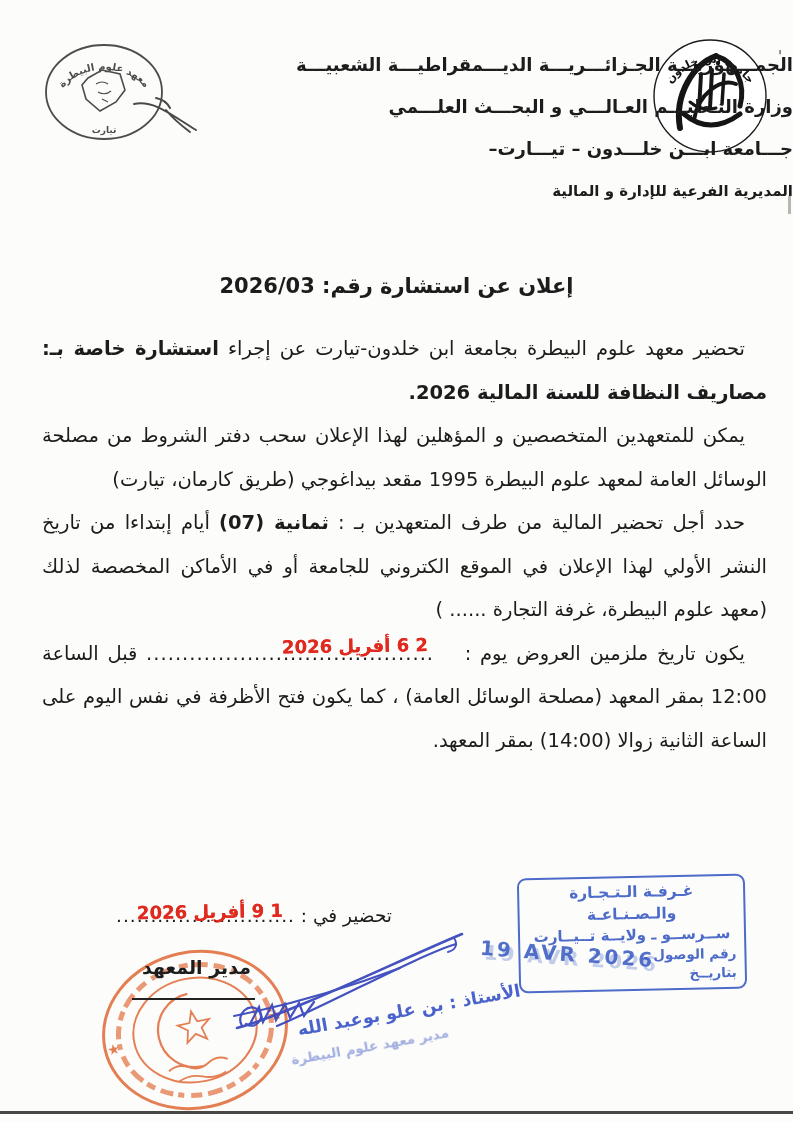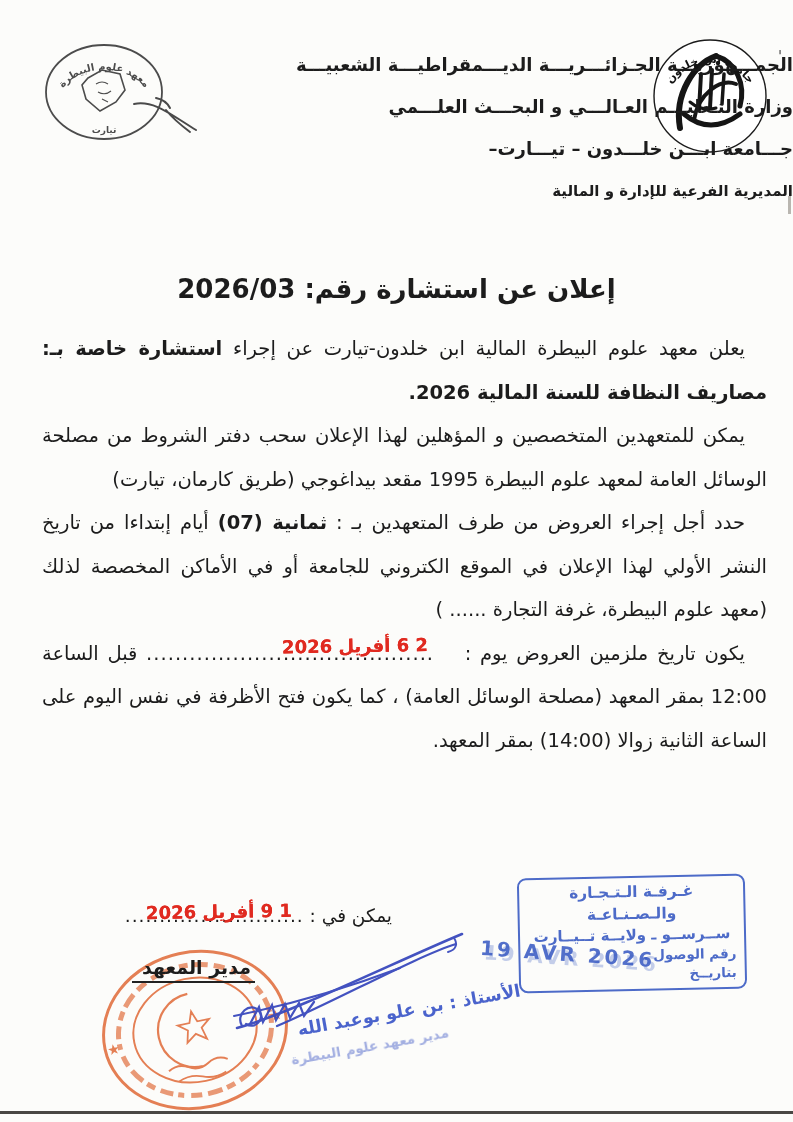--- a/index.html
+++ b/index.html
@@ -13,21 +13,21 @@
     position:relative;width:793px;height:1122px;margin:0 auto;
     background:#fcfcfa;overflow:hidden;
     font-family:"DejaVu Sans",sans-serif;color:var(--ink);
   }
   
   .header{position:absolute;top:44px;left:0;right:0;text-align:right;direction:rtl;}
   .h-line{line-height:42px;font-weight:bold;font-size:18px;letter-spacing:.2px;}
   .h-line.small{font-size:15px;}
   .doc-title{
     position:absolute;top:274px;left:0;right:0;text-align:center;direction:rtl;
-    font-weight:bold;font-size:26px;
+    font-weight:bold;font-size:21px;
   }
   
   .body-text{
     position:absolute;top:327px;right:26px;left:42px;direction:rtl;
     font-size:19.5px;line-height:43.5px;text-align:justify;
   }
   .body-text p{margin:0;text-indent:22px;}
   .p1{margin-bottom:12px;}
   .p2{margin-bottom:15px;}
   .p3{margin-bottom:20px;}
@@ -43,21 +43,21 @@
   .stamp-red.deposit{bottom:8px;right:6px;transform:rotate(-1deg);}
   
   .place-date{
     position:absolute;top:905px;left:52px;width:340px;direction:rtl;text-align:right;
     font-size:18.5px;
   }
   .place-date .dotline{min-width:190px;}
   .stamp-red.signing{bottom:4px;right:12px;transform:rotate(-1deg);}
   .director-title{
     position:absolute;top:956px;left:132px;z-index:3;direction:rtl;
-    font-size:19px;font-weight:bold;border-bottom:2px solid #222;padding:0 4px 3px 10px;
+    font-size:19px;font-weight:bold;border-bottom:2px solid #222;padding:0 4px 20px 10px;
   }
   .sig-svg{position:absolute;left:222px;top:926px;z-index:4;}
   .name-stamp{
     position:absolute;left:296px;top:1000px;z-index:4;direction:rtl;white-space:nowrap;
     color:#4a63cc;font-weight:bold;font-size:17.5px;transform:rotate(-10deg);
   }
   .name-stamp-sub{
     position:absolute;left:290px;top:1038px;z-index:4;direction:rtl;white-space:nowrap;
     color:rgba(90,112,204,.55);font-size:13.5px;font-weight:bold;
     transform:rotate(-10deg);filter:blur(.3px);
@@ -131,41 +131,41 @@
     <div class="h-line">الجمـــهوريـــة الجـزائـــريـــة الديـــمقراطيـــة الشعبيـــة</div>
     <div class="h-line">وزارة التـعليـــم العـالـــي و البحـــث العلـــمي</div>
     <div class="h-line">جـــامعة ابـــن خلـــدون  –  تيـــارت–</div>
     <div class="h-line small">المديرية الفرعية للإدارة و المالية</div>
   </div>
 
   <div class="doc-title">إعلان عن استشارة رقم: 2026/03</div>
 
   <div class="body-text">
     <p class="p1">
-      <span>يعلن معهد علوم البيطرة المالية ابن خلدون-تيارت عن إجراء</span>
+      <span>تحضير معهد علوم البيطرة بجامعة ابن خلدون-تيارت عن إجراء</span>
       <span class="bold">استشارة خاصة بـ: مصاريف النظافة للسنة المالية 2026.</span>
     </p>
     <p class="p2">يمكن للمتعهدين المتخصصين و المؤهلين لهذا الإعلان سحب دفتر الشروط من مصلحة الوسائل العامة لمعهد علوم البيطرة 1995 مقعد بيداغوجي (طريق كارمان، تيارت)</p>
     <p class="p3">
-      <span>حدد أجل إجراء العروض من طرف المتعهدين بـ :</span>
+      <span>حدد أجل تحضير المالية من طرف المتعهدين بـ :</span>
       <span class="bold">ثمانية (07)</span>
       <span>أيام  إبتداءا من تاريخ النشر الأولي لهذا الإعلان في الموقع الكتروني للجامعة أو في الأماكن المخصصة لذلك (معهد علوم البيطرة، غرفة التجارة ...... )</span>
     </p>
     <p class="p4">
       <span>يكون تاريخ ملزمين العروض يوم :</span>
       <span class="dotline">
         <span>........................................</span>
         <span class="stamp-red deposit">2 6 أفريل 2026</span>
       </span>
       <span>قبل الساعة 12:00 بمقر المعهد (مصلحة الوسائل العامة) ، كما يكون فتح الأظرفة في نفس اليوم على الساعة الثانية زوالا (14:00) بمقر المعهد.</span>
     </p>
   </div>
 
   <div class="place-date">
-    <span>يمكن في :</span>
+    <span>تحضير في :</span>
     <span class="dotline">
       <span>..........................</span>
       <span class="stamp-red signing">1 9 أفريل 2026</span>
     </span>
   </div>
 
   <svg class="orange-seal" width="200" height="170" viewBox="0 0 200 170">
     <g stroke="var(--orange-stamp,#e06a38)" fill="none">
       <ellipse cx="100" cy="85" rx="92" ry="78" stroke-width="3"></ellipse>
       <ellipse cx="100" cy="85" rx="62" ry="52" stroke-width="2"></ellipse>

